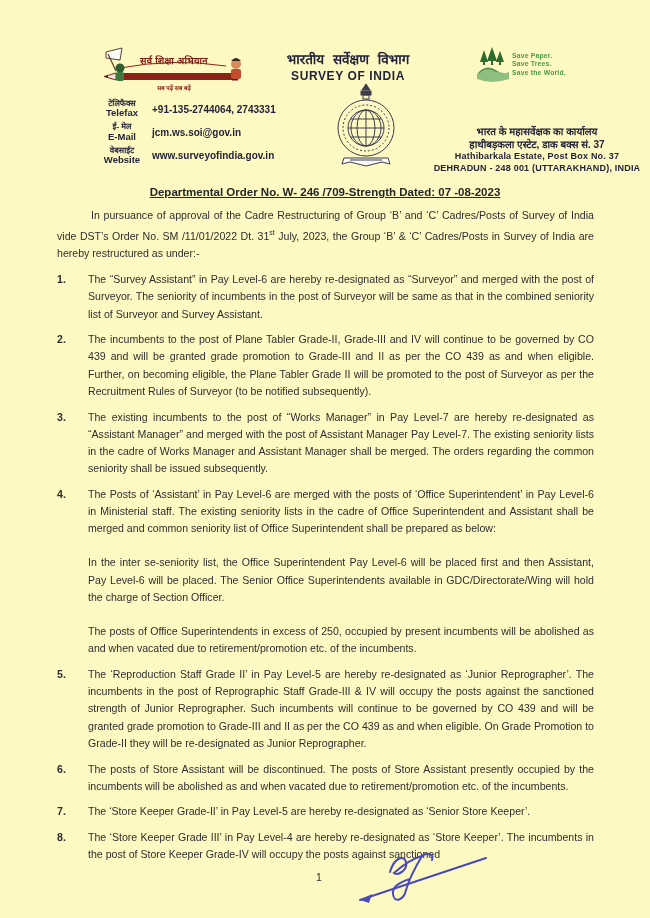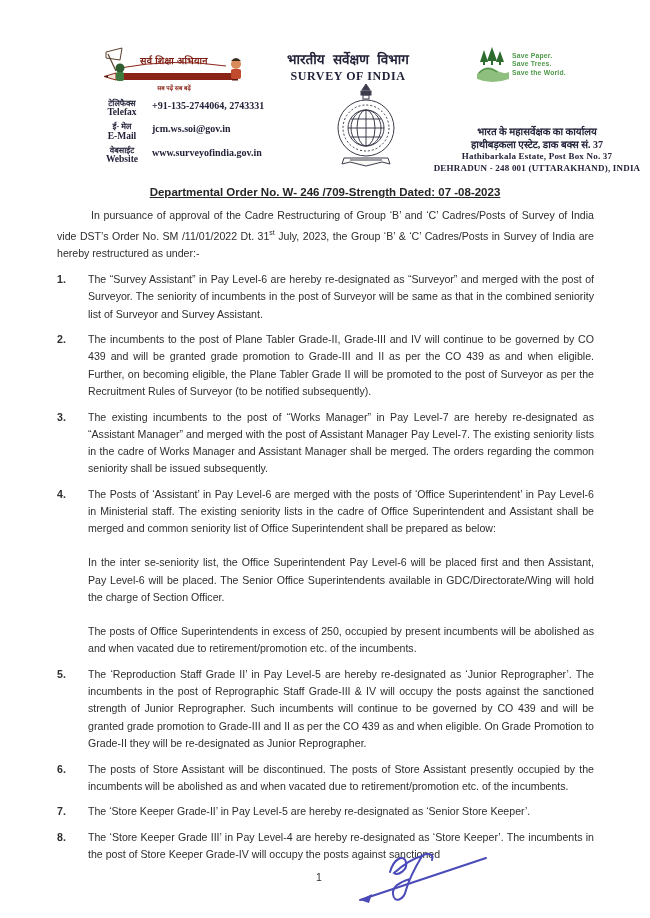--- a/index.html
+++ b/index.html
@@ -1,36 +1,36 @@
 <!DOCTYPE html>
 <html><head>
 <meta charset="utf-8">
 <style>
   html,body{margin:0;padding:0;background:#e9e7e2;}
   .page{
     position:relative;
     width:650px;height:918px;
     margin:0 auto;
-    background:#ffffff;
+    background:#fef9c3;
     font-family:"Liberation Sans", sans-serif;
     color:#2e2e2e;
     overflow:hidden;
   }
   
   .hdr{position:absolute;top:0;left:0;width:650px;height:178px;}
-  .serif{font-family:Liberation Serif, serif;}
+  .serif{font-family:Liberation Sans, sans-serif;}
 
   .ssa-logo{position:absolute;left:98px;top:46px;width:150px;height:52px;}
   .ssa-title{position:absolute;left:24px;top:8px;width:104px;text-align:center;
     font-size:9.5px;font-weight:bold;color:#7e1d12;letter-spacing:.3px;white-space:nowrap;}
   .ssa-sub{position:absolute;left:24px;top:38px;width:104px;text-align:center;
     font-size:6px;font-weight:bold;color:#8a2418;white-space:nowrap;}
 
   .contacts{position:absolute;left:96px;top:100px;width:180px;}
-  .c-row{display:flex;align-items:flex-start;margin-bottom:5px;}
+  .c-row{display:flex;align-items:center;margin-bottom:5px;}
   .c-lbl{width:52px;text-align:center;line-height:1.05;}
   .c-lbl .hi{font-size:8px;font-weight:bold;color:#23233a;}
   .c-lbl .en{font-size:9.5px;font-weight:bold;color:#23233a;}
   .c-val{font-size:10px;font-weight:bold;color:#23233a;margin-left:4px;white-space:nowrap;}
 
   .dept{position:absolute;left:250px;top:50px;width:196px;text-align:center;}
   .dept-hi{font-size:13.5px;font-weight:bold;color:#23233a;word-spacing:5px;}
   .dept-en{font-size:12px;font-weight:bold;color:#23233a;letter-spacing:.6px;margin-top:1px;}
 
   .emblem{position:absolute;left:330px;top:82px;width:72px;height:90px;}

